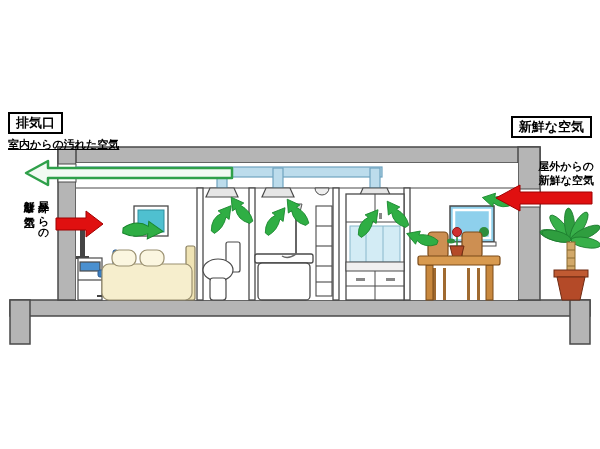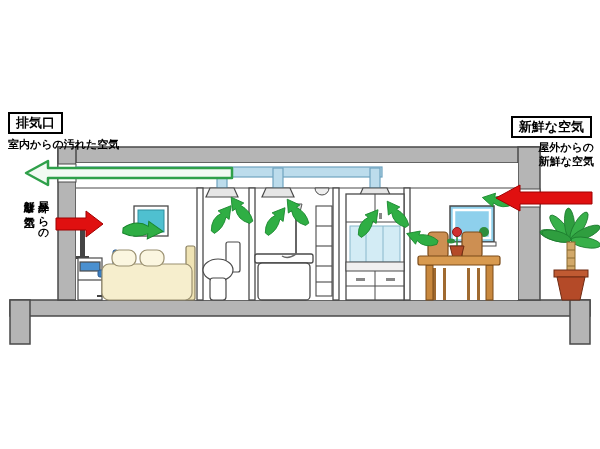--- a/index.html
+++ b/index.html
@@ -12,21 +12,21 @@
   .lbl-box{
     position:absolute;border:2px solid #000;background:#fff;
     font-size:13px;font-weight:bold;padding:1px 6px;line-height:1.25;white-space:nowrap;
   }
   .lbl-small{
     position:absolute;font-size:11px;font-weight:bold;line-height:1.3;white-space:pre-line;
   }
   .vtext{
     writing-mode:vertical-rl;text-orientation:mixed;height:120px;letter-spacing:1px;
   }
-  .rtext{text-align:right;}
+  .rtext{text-align:right;margin-top:19px;}
 </style>
 </head>
 <body>
 
 <div class="stage">
 
 <svg width="600" height="449" viewBox="0 0 600 449">
 
   <g stroke="#4a4a4a" stroke-width="1.5" fill="#b5b5b5">
     <rect x="10" y="300" width="580" height="16"></rect>
@@ -184,21 +184,21 @@
   </g>
 
   <polygon points="232,168 48,168 48,161 26,173 48,185 48,178 232,178" fill="#f2faf3" stroke="#2fa04a" stroke-width="2.5" stroke-linejoin="round"></polygon>
 
   <polygon points="56,218 86,218 86,211 103,224 86,237 86,230 56,230" fill="#e01010" stroke="#a00000" stroke-width="1"></polygon>
   <polygon points="592,192 520,192 520,185 496,198 520,211 520,204 592,204" fill="#e01010" stroke="#a00000" stroke-width="1"></polygon>
 </svg>
 
 <div class="lbl-box" style="left:8px;top:112px;">排気口</div>
 
-<div class="lbl-small" style="left:8px;top:137px;">室内からの汚れた空気</div>
+<div class="lbl-small" style="left:8px;top:137px;text-decoration:underline;">室内からの汚れた空気</div>
 
 <div class="lbl-small vtext" style="left:22px;top:192px;">屋外からの
 新鮮な空気</div>
 
 <div class="lbl-box" style="right:8px;top:116px;">新鮮な空気</div>
 
 <div class="lbl-small rtext" style="right:6px;top:140px;">屋外からの
 新鮮な空気</div>
 
 </div>

